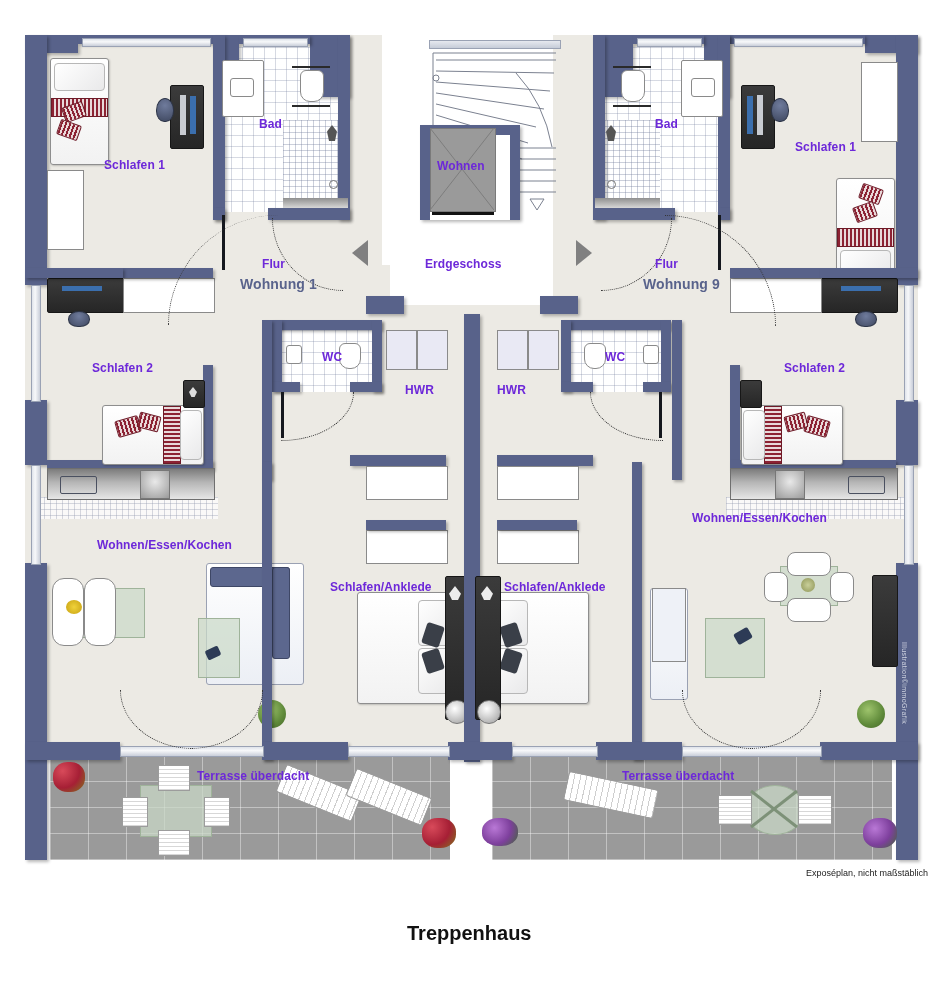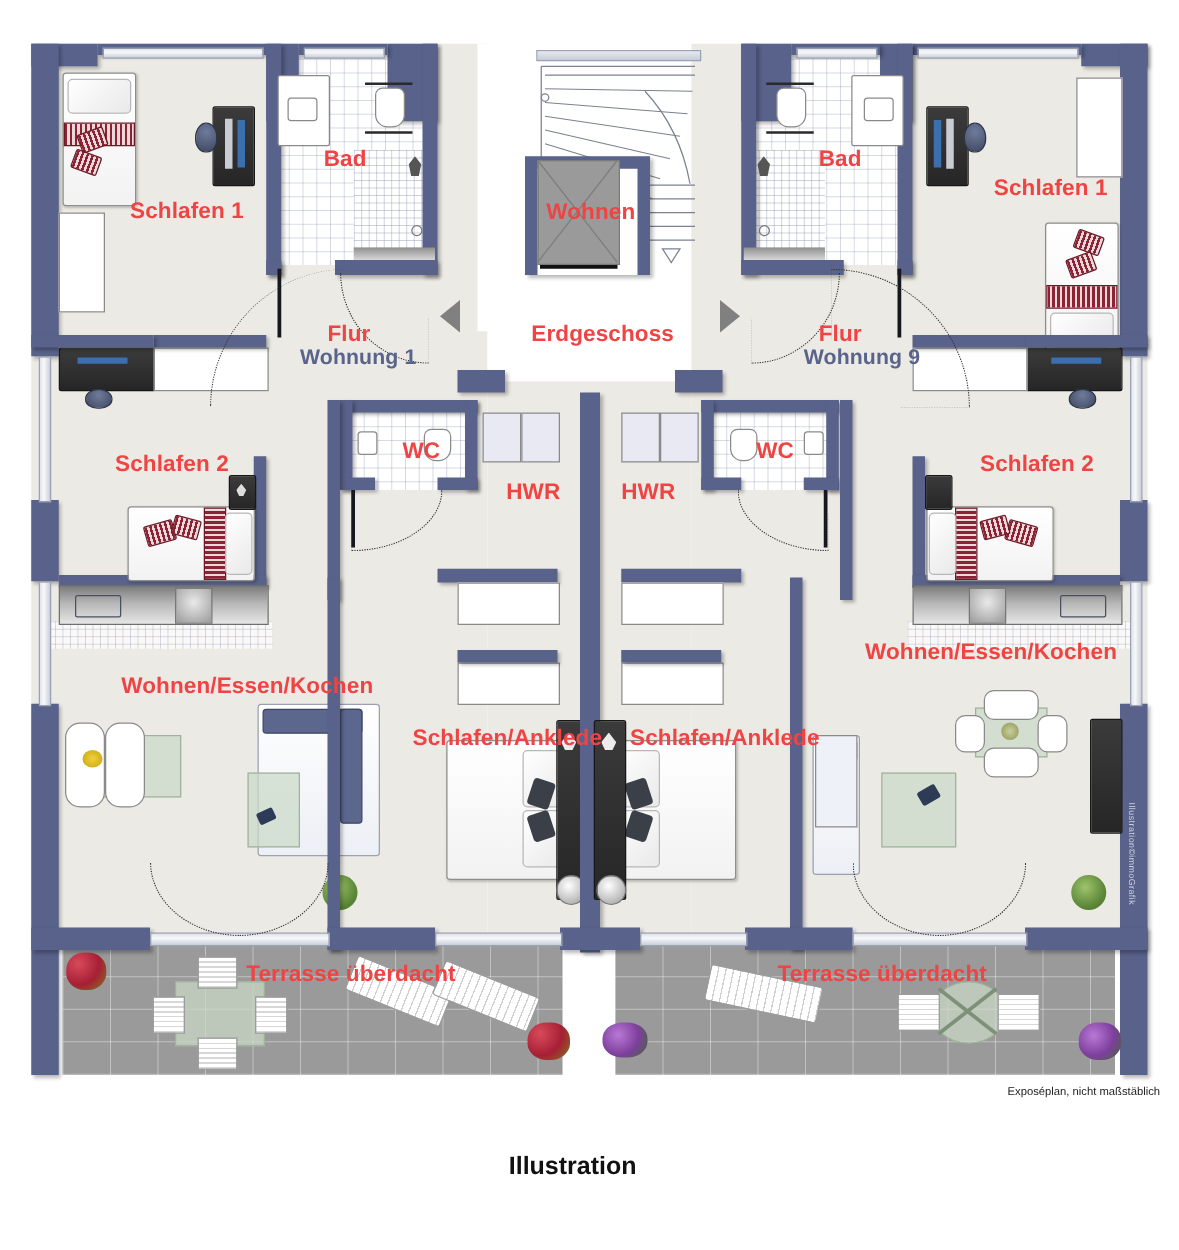--- a/index.html
+++ b/index.html
@@ -11,23 +11,23 @@
   .room{position:absolute;background:#eceae4;}
   .tile{position:absolute;background:#ffffff;
         background-image:linear-gradient(to right,rgba(120,130,160,.30) 1px,transparent 1px),
                          linear-gradient(to bottom,rgba(120,130,160,.30) 1px,transparent 1px);
         background-size:11px 11px;}
   .tile-sm{position:absolute;background:#ffffff;
         background-image:linear-gradient(to right,rgba(120,130,160,.38) 1px,transparent 1px),
                          linear-gradient(to bottom,rgba(120,130,160,.38) 1px,transparent 1px);
         background-size:6px 6px;}
   .whitebox{position:absolute;background:#ffffff;border:1px solid #8a8a8a;}
-  .lbl{position:absolute;color:#ef4444;font-size:18px;font-weight:600;white-space:nowrap;
+  .lbl{position:absolute;color:#6d28d9;font-size:12px;font-weight:600;white-space:nowrap;
        letter-spacing:.1px;}
-  .lbl.sub{color:#59638c;font-size:17px;font-weight:700;}
+  .lbl.sub{color:#59638c;font-size:14px;font-weight:700;}
   .win{position:absolute;background:linear-gradient(to bottom,#dfe3ea 0%,#f7f8fa 40%,#c9ced9 100%);
        border:1px solid #9aa2b4;}
   .win.v{background:linear-gradient(to right,#dfe3ea 0%,#f7f8fa 40%,#c9ced9 100%);}
   .doorswing{position:absolute;border:1px dotted #3a3a3a;border-radius:50%;}
   .doorleaf{position:absolute;background:#15181e;}
   .arrow{position:absolute;width:0;height:0;}
 
   
   .bed{position:absolute;background:linear-gradient(to bottom,#ffffff,#f2f2f2);
        border:1px solid #8e8e8e;border-radius:3px;box-shadow:1px 1px 2px rgba(0,0,0,.2);}
@@ -405,15 +405,15 @@
   <div class="lbl sub" style="left:643px;top:276px;">Wohnung 9</div>
   <div class="lbl" style="left:605px;top:350px;">WC</div>
   <div class="lbl" style="left:497px;top:383px;">HWR</div>
   <div class="lbl" style="left:784px;top:361px;">Schlafen 2</div>
   <div class="lbl" style="left:692px;top:511px;">Wohnen/Essen/Kochen</div>
   <div class="lbl" style="left:504px;top:580px;">Schlafen/Anklede</div>
   <div class="lbl" style="left:622px;top:769px;">Terrasse überdacht</div>
 
   <div class="wm" style="left:908px;top:642px;">Illustration©immoGrafik</div>
   <div class="foot" style="left:806px;top:868px;">Exposéplan, nicht maßstäblich</div>
-  <div class="title" style="left:407px;top:922px;">Illustration</div>
+  <div class="title" style="left:407px;top:922px;">Treppenhaus</div>
 
 </div>
 
 </body></html>

